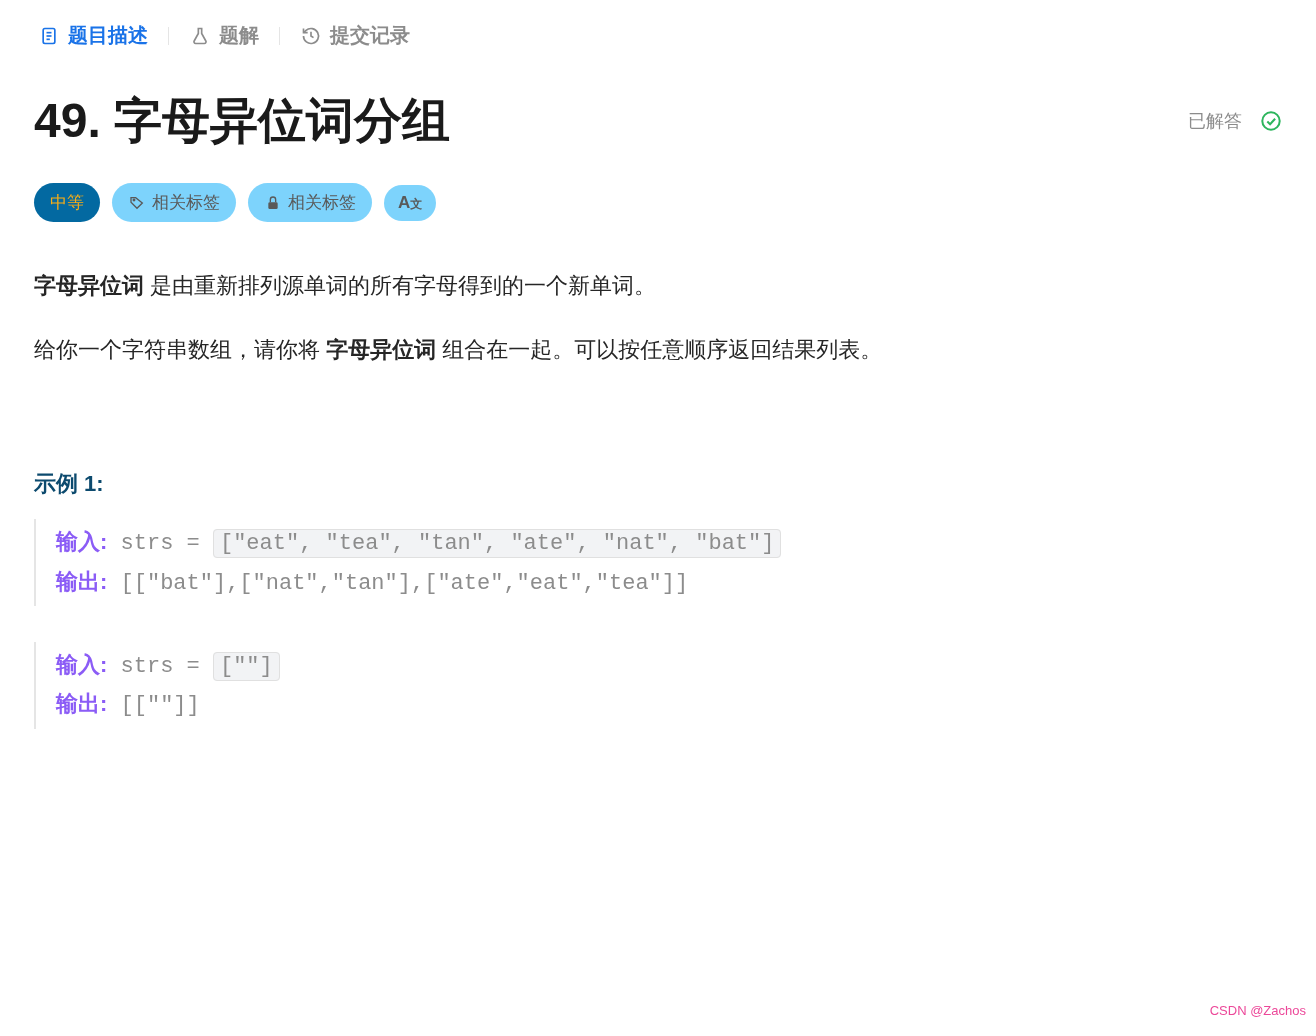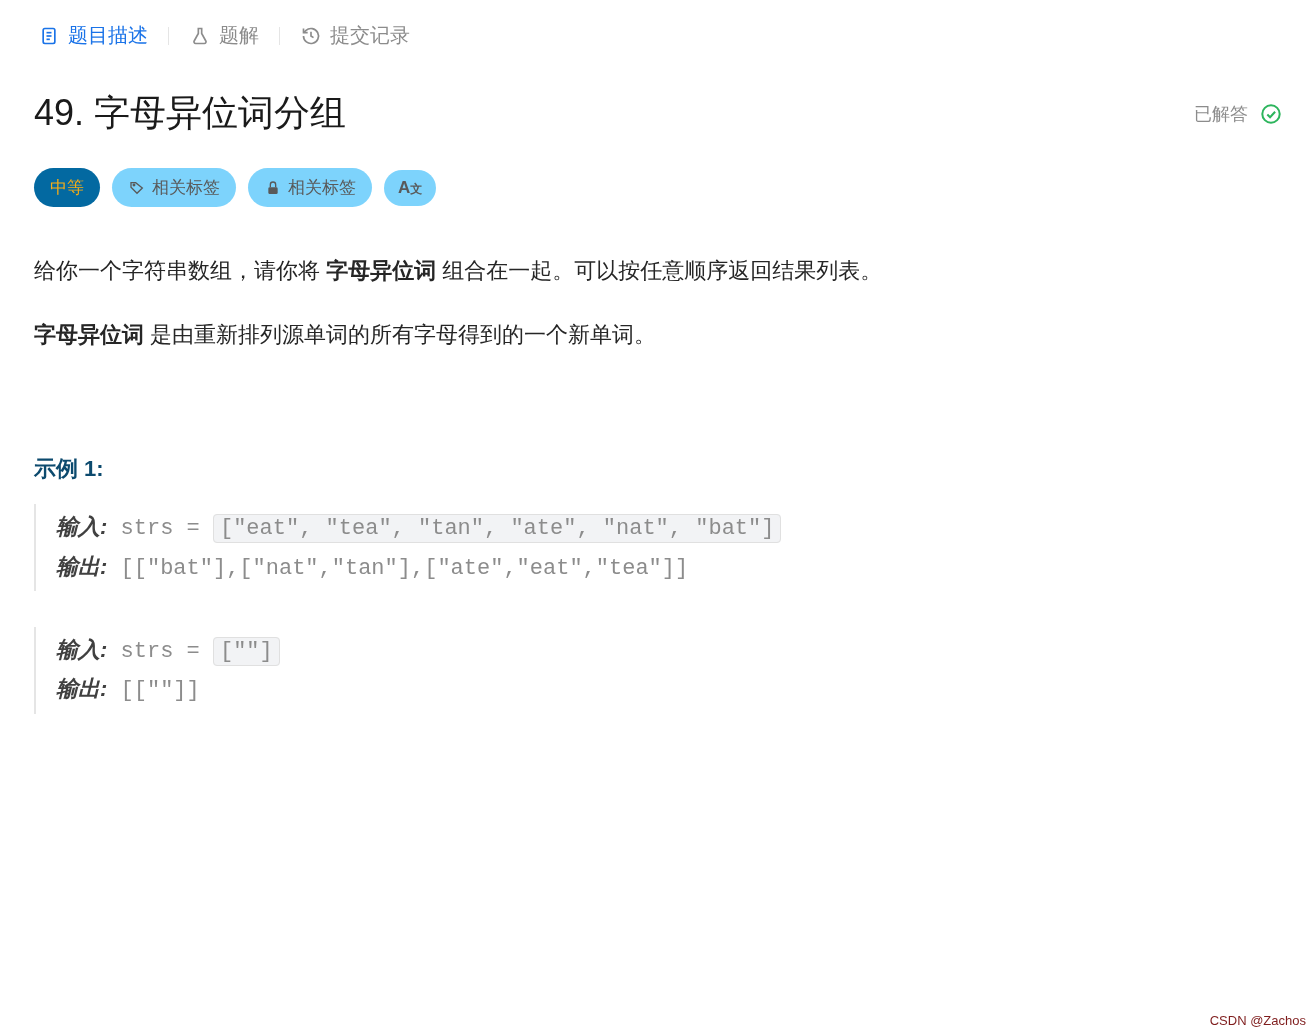--- a/index.html
+++ b/index.html
@@ -22,21 +22,21 @@
       gap: 0;
     }
     .tab {
       display: flex;
       align-items: center;
       gap: 8px;
       padding: 10px 14px;
       font-size: 20px;
       color: #8c8c8c;
       cursor: pointer;
-      font-weight: 400;
+      font-weight: 700;
     }
     .tab.active {
       color: #1a73e8;
     }
     .tab-icon {
       display: inline-flex;
       align-items: center;
       justify-content: center;
       width: 22px;
       height: 22px;
@@ -50,28 +50,28 @@
     .content {
       padding: 30px 34px 0 34px;
     }
     .title-row {
       display: flex;
       align-items: center;
       justify-content: space-between;
       margin-bottom: 30px;
     }
     .problem-title {
-      font-size: 36px;
-      font-weight: 400;
+      font-size: 48px;
+      font-weight: 700;
       color: #1a1a1a;
     }
     .solved-badge {
       display: flex;
       align-items: center;
-      gap: 12px;
+      gap: 18px;
       font-size: 18px;
       color: #8c8c8c;
     }
     .check-icon {
       color: #2db55d;
       display: inline-flex;
     }
     .tags-row {
       display: flex;
       align-items: center;
@@ -127,36 +127,35 @@
       font-family: Menlo, Monaco, Consolas, "Courier New", monospace;
       font-size: 22px;
       line-height: 1.7;
       color: #8c8c8c;
     }
     .example-line {
       display: block;
     }
     .example-label {
       font-weight: 700;
-      color: #404040;
+      color: #8b5cf6;
       font-family: -apple-system, BlinkMacSystemFont, "Segoe UI", "PingFang SC", "Hiragino Sans GB", "Microsoft YaHei", sans-serif;
-      font-style: italic;
     }
     .code-hilite {
       background: #f2f3f5;
       border: 1px solid #e0e0e0;
       border-radius: 4px;
       padding: 1px 6px;
     }
     .watermark {
       position: absolute;
-      bottom: 8px;
+      bottom: 18px;
       right: 10px;
       font-size: 13px;
-      color: #7f1d1d;
+      color: #ec4899;
       font-family: Arial, sans-serif;
     }
   </style>
 </head>
 <body>
 
 <div class="tabs">
   <div class="tab active">
     <span class="tab-icon">
       <svg width="20" height="20" viewBox="0 0 24 24" fill="none" stroke="#1a73e8" stroke-width="2">
@@ -223,24 +222,24 @@
         </svg>
       </span>
       <span>相关标签</span>
     </span>
     <span class="pill" style="padding:8px 14px;">
       <span style="font-weight:600;font-size:17px;">A<span style="font-size:12px;">文</span></span>
     </span>
   </div>
 
   <p class="description-text">
-    <span>给你一个字符串数组，请你将 </span><strong>字母异位词</strong><span> 组合在一起。可以按任意顺序返回结果列表。</span>
+    <strong>字母异位词</strong><span> 是由重新排列源单词的所有字母得到的一个新单词。</span>
   </p>
   <p class="description-text">
-    <strong>字母异位词</strong><span> 是由重新排列源单词的所有字母得到的一个新单词。</span>
+    <span>给你一个字符串数组，请你将 </span><strong>字母异位词</strong><span> 组合在一起。可以按任意顺序返回结果列表。</span>
   </p>
 
   <div class="spacer-block"></div>
 
   <div>
     <div class="example-heading">示例 1:</div>
     <div class="example-block">
       <span class="example-line">
         <span class="example-label">输入:</span>
         <span>strs = </span><span class="code-hilite">["eat", "tea", "tan", "ate", "nat", "bat"]</span>

